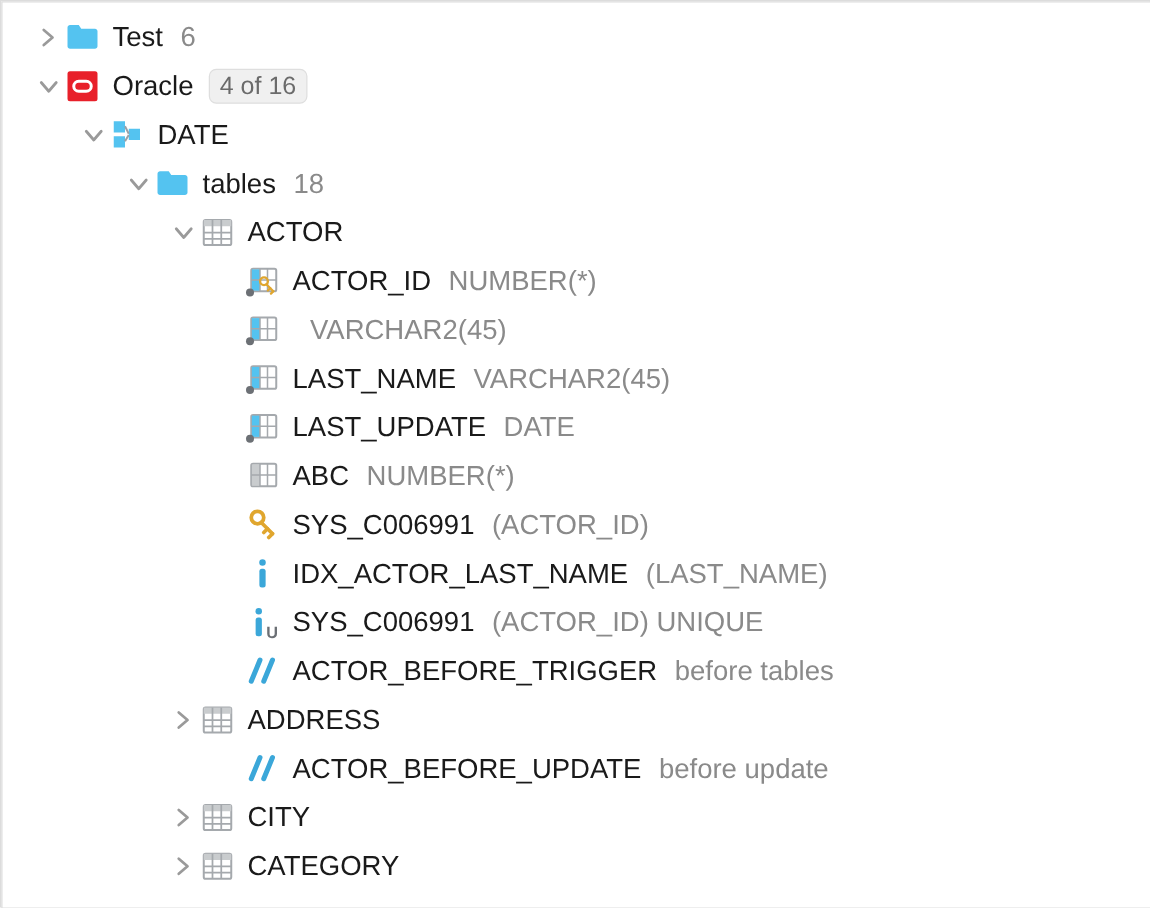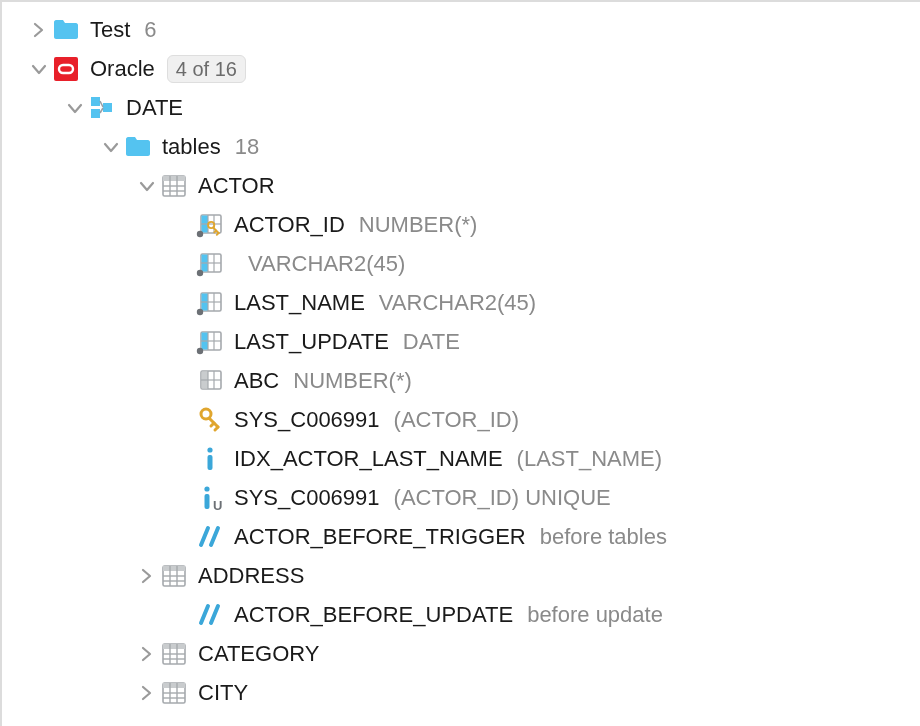--- a/index.html
+++ b/index.html
@@ -374,31 +374,31 @@
     <span class="chev">
         <svg width="18" height="18" viewBox="0 0 18 18">
           <use href="#i-chev-right"></use>
         </svg>
       </span>
     <span class="icon">
         <svg width="28" height="28" viewBox="0 0 28 28">
           <use href="#i-table"></use>
         </svg>
       </span>
+    <span class="label">CITY</span>
+  </div>
+
+  <div class="row">
+    <span class="indent" style="width:122px"></span>
+    <span class="chev">
+        <svg width="18" height="18" viewBox="0 0 18 18">
+          <use href="#i-chev-right"></use>
+        </svg>
+      </span>
+    <span class="icon">
+        <svg width="28" height="28" viewBox="0 0 28 28">
+          <use href="#i-table"></use>
+        </svg>
+      </span>
     <span class="label">CATEGORY</span>
   </div>
 
-  <div class="row">
-    <span class="indent" style="width:122px"></span>
-    <span class="chev">
-        <svg width="18" height="18" viewBox="0 0 18 18">
-          <use href="#i-chev-right"></use>
-        </svg>
-      </span>
-    <span class="icon">
-        <svg width="28" height="28" viewBox="0 0 28 28">
-          <use href="#i-table"></use>
-        </svg>
-      </span>
-    <span class="label">CITY</span>
-  </div>
-
 </div>
 
 </body></html>

